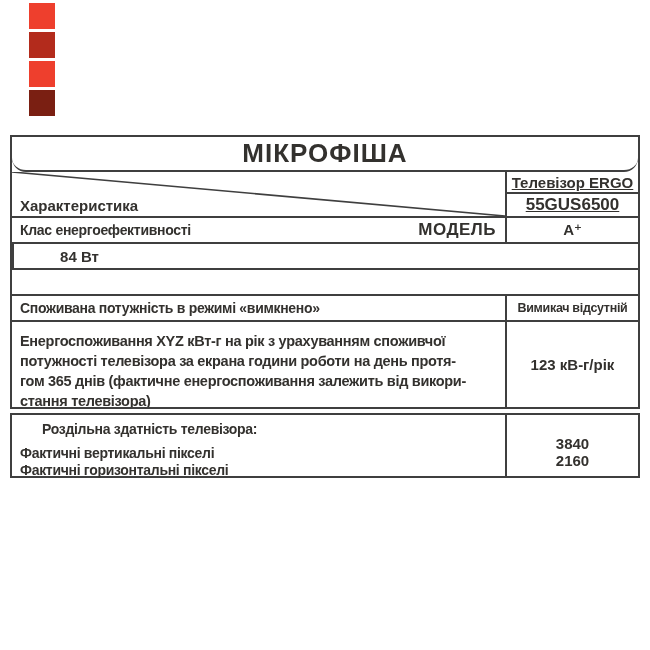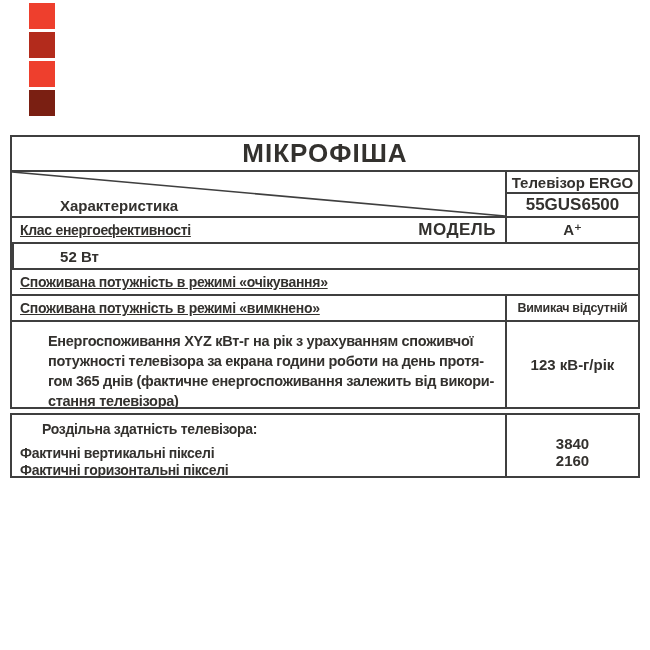--- a/index.html
+++ b/index.html
@@ -24,47 +24,47 @@
   .main-table {
     box-sizing: border-box;
     width: 630px;
     border: 2px solid #3f3f3f;
     background: #fff;
   }
   .title-row {
     height: 33px;
     border-bottom: 2px solid #3f3f3f;
     display: flex; align-items: center; justify-content: center;
-    font-size: 26px; letter-spacing: 1px;
+    font-size: 26px; letter-spacing: 1px; border-radius: 14px;
   }
   .header-row { display: flex; border-bottom: 2px solid #3f3f3f; height: 44px; }
   .header-left { position: relative; flex: 1; }
   .diag-svg { position: absolute; left: 0; top: 0; width: 100%; height: 100%; }
   .model-label { position: absolute; right: 9px; top: 13px; font-size: 17px; letter-spacing: 0.5px; margin-top: 35px; }
-  .characteristic-label { position: absolute; left: 8px; bottom: 2px; font-size: 15px; margin-left: 40px; }
-  .header-right { width: 133px; box-sizing: border-box; border-left: 2px solid #3f3f3f; display: flex; flex-direction: column; }
+  .characteristic-label { position: absolute; left: 8px; bottom: 2px; font-size: 15px; }
+  .header-right { width: 133px; box-sizing: border-box; border-left: 2px solid #3f3f3f; display: flex; flex-direction: column; text-decoration: underline; }
   .model-name {
     height: 20px; border-bottom: 2px solid #3f3f3f;
     display: flex; align-items: center; justify-content: center; font-size: 15px;
   }
   .model-number { flex: 1; display: flex; align-items: center; justify-content: center; font-size: 17px; }
 
   .spec-row { display: flex; border-bottom: 2px solid #3f3f3f; height: 24px; }
   .spec-row .row-label {
     flex: 1; display: flex; align-items: center; padding-left: 8px;
-    font-size: 14px; letter-spacing: -0.3px; white-space: nowrap; overflow: hidden; text-decoration: underline;
+    font-size: 14px; letter-spacing: -0.3px; white-space: nowrap; overflow: hidden;
   }
   .row-value {
     width: 133px; box-sizing: border-box; border-left: 2px solid #3f3f3f;
     display: flex; align-items: center; justify-content: center;
     font-size: 15px; text-align: center;
   }
   .row-value .small-value { font-size: 12.5px; letter-spacing: -0.3px; }
 
-  .energy-row { display: flex; height: 85px; padding-left: 28px; }
+  .energy-row { display: flex; height: 85px; }
   .energy-label {
     flex: 1; padding: 9px 0 0 8px; font-size: 14.5px; line-height: 20px;
     letter-spacing: -0.3px; white-space: nowrap; overflow: hidden;
   }
   .energy-row .row-value { align-self: stretch; }
 
   .resolution-table {
     box-sizing: border-box;
     width: 630px; height: 65px; margin-top: 4px;
     border: 2px solid #3f3f3f;
@@ -111,25 +111,24 @@
         </div>
       </div>
 
       <div class="spec-row">
         <div class="row-label">Клас енергоефективності</div>
         <div class="row-value">A⁺</div>
       </div>
 
 
       <div class="spec-row">
-        <div class="row-value">52 Вт</div>
+        <div class="row-value">84 Вт</div>
       </div>
 
       <div class="spec-row">
-        <div class="row-label">Споживана потужність в режимі «очікування»</div>
       </div>
 
       <div class="spec-row">
         <div class="row-label">Споживана потужність в режимі «вимкнено»</div>
         <div class="row-value">
           <span class="small-value">Вимикач відсутній</span>
         </div>
       </div>
 
       <div class="energy-row">

